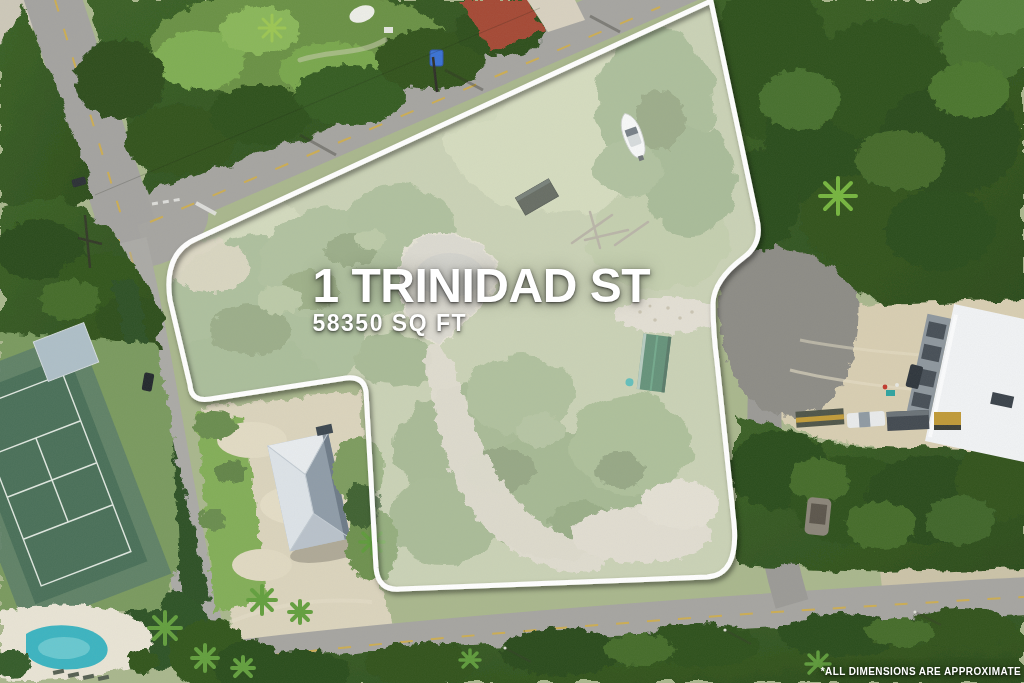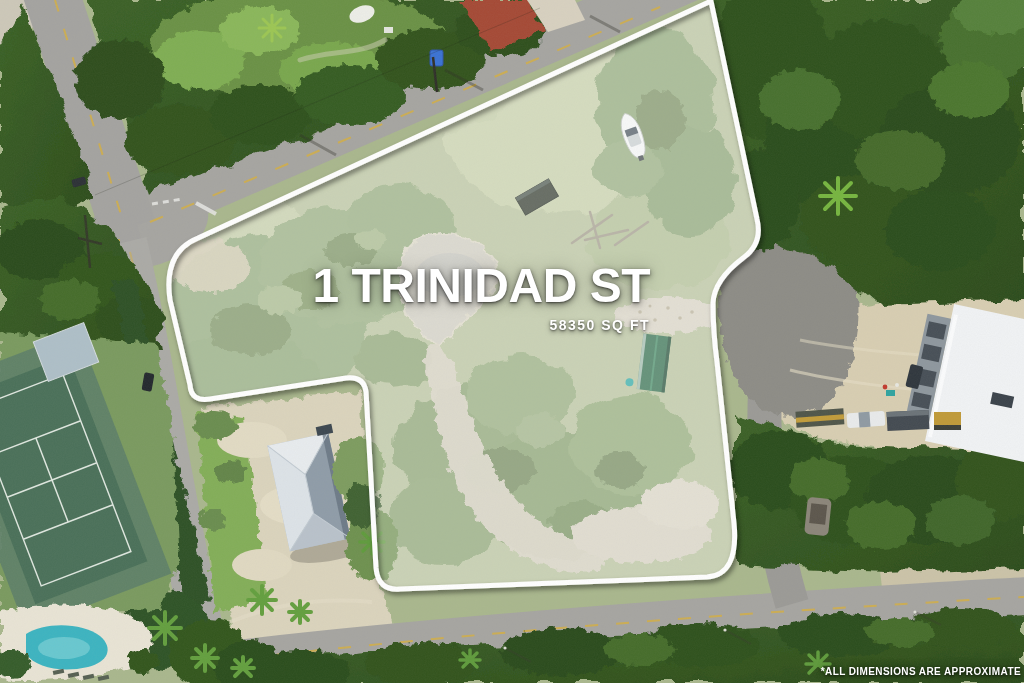--- a/index.html
+++ b/index.html
@@ -1,23 +1,23 @@
 <!DOCTYPE html>
 <html><head>
 <meta charset="utf-8">
 <style>
   html,body{margin:0;padding:0;background:#1a1a1a}
   .stage{position:relative;width:1024px;height:683px;overflow:hidden;
          font-family:"Liberation Sans",sans-serif;background:#a9b78d}
   .stage svg{position:absolute;left:0;top:0;display:block}
-  .title-block{position:absolute;top:262px;right:374px;text-align:right;
+  .title-block{position:absolute;top:262px;right:374px;text-align:left;
                color:#fff;pointer-events:none;z-index:5}
   .addr{font-size:48px;font-weight:bold;letter-spacing:-0.5px;line-height:1;
         text-shadow:0 2px 6px rgba(0,0,0,.55),0 1px 2px rgba(0,0,0,.45),0 0 18px rgba(0,0,0,.25)}
-  .area{margin-top:7px;font-size:14px;font-weight:bold;letter-spacing:1.5px;
+  .area{margin-top:0;font-size:23px;font-weight:bold;letter-spacing:1.5px;
         text-shadow:0 2px 5px rgba(0,0,0,.55),0 1px 2px rgba(0,0,0,.45)}
   .disclaimer{position:absolute;right:3px;bottom:6px;font-size:10px;font-weight:bold;
               letter-spacing:.4px;color:#fff;z-index:5;
               text-shadow:0 1px 3px rgba(0,0,0,.85),0 0 9px rgba(0,0,0,.5)}
 </style>
 </head>
 <body>
 
 <div class="stage">
 <svg width="1024" height="683" viewBox="0 0 1024 683">

